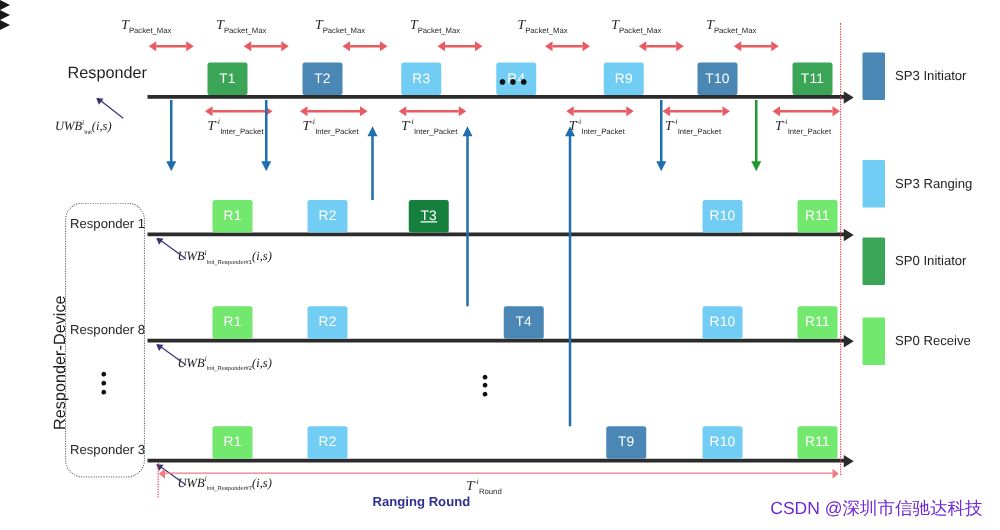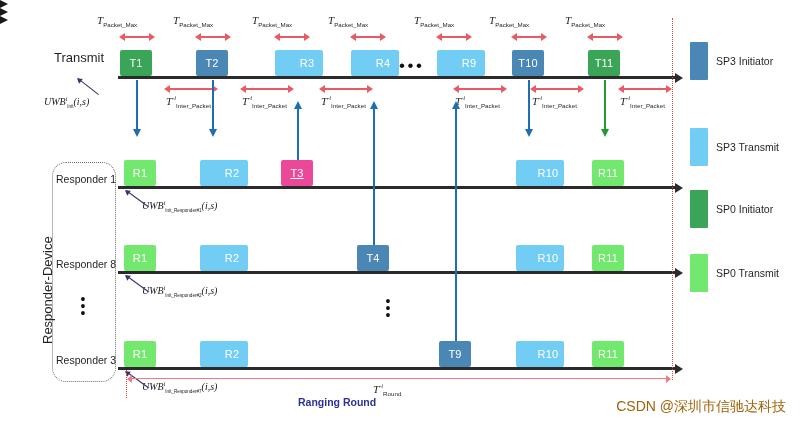--- a/index.html
+++ b/index.html
@@ -3,23 +3,23 @@
 <meta charset="utf-8">
 <style>
   html,body{margin:0;padding:0;background:#ffffff;}
   body{width:800px;height:424px;position:relative;overflow:hidden;
        font-family:"Liberation Sans",sans-serif;color:#231f20;}
   #stage{position:absolute;left:0;top:0;width:800px;height:424px;}
 
   
   .pkt{position:absolute;width:32px;height:26px;border-radius:2px;
        display:flex;align-items:center;justify-content:center;
-       color:#ffffff;font-size:11px;letter-spacing:.2px;}
+       color:#ffffff;font-size:11px;letter-spacing:.2px;margin-left:46px;}
   .sp3tx{background:#4a87b4;}
-  .sp3rx{background:#72cdf4;padding-left:16px;}
+  .sp3rx{background:#72cdf4;}
   .sp0tx{background:#3aa457;}
   .sp0rx{background:#72e86e;text-align:center;}
 
   
   .axis{position:absolute;height:3px;background:#2b2b2b;}
   .axis .head{position:absolute;right:-7px;top:-3.5px;width:0;height:0;
      border-top:5px solid transparent;border-bottom:5px solid transparent;
      border-left:8px solid #2b2b2b;}
 
   
@@ -71,21 +71,21 @@
 
   
   .lg-sw{position:absolute;width:18px;height:38px;border-radius:1px;}
   .lg-tx{position:absolute;font-size:10.5px;color:#231f20;white-space:nowrap;}
 
   .leader{position:absolute;height:1.3px;background:#3b3273;transform-origin:left center;}
   .leader:before{content:"";position:absolute;left:-1px;top:-2.2px;width:0;height:0;
      border-top:3px solid transparent;border-bottom:3px solid transparent;
      border-right:5px solid #3b3273;}
 
-  .wm{position:absolute;right:14px;bottom:8px;font-size:14px;color:#a16207;white-space:nowrap;}
+  .wm{position:absolute;right:14px;bottom:8px;font-size:14px;color:#6d28d9;white-space:nowrap;}
 </style>
 </head>
 <body>
 
 <div id="stage">
     <div class="tlabel" style="left:97px;top:14px;">T<sub>Packet_Max</sub></div>
     <div class="dbl" style="left:125px;top:36px;width:24px;"></div>
     <div class="tlabel" style="left:173px;top:14px;">T<sub>Packet_Max</sub></div>
     <div class="dbl" style="left:201px;top:36px;width:24px;"></div>
     <div class="tlabel" style="left:252px;top:14px;">T<sub>Packet_Max</sub></div>
@@ -106,40 +106,40 @@
     <div class="pkt sp3rx" style="left:275px;top:50px;background:#72cdf4;">R3</div>
     <div class="pkt sp3rx" style="left:351px;top:50px;background:#72cdf4;">R4</div>
     <div class="pkt sp3rx" style="left:437px;top:50px;background:#72cdf4;">R9</div>
     <div class="pkt sp3tx" style="left:512px;top:50px;background:#4a87b4;">T10</div>
     <div class="pkt sp0tx" style="left:588px;top:50px;background:#3aa457;">T11</div>
     <div class="axis" style="left:118px;top:186px;width:558px;">
       <div class="head"></div>
     </div>
     <div class="pkt sp0rx" style="left:124px;top:160px;background:#72e86e;">R1</div>
     <div class="pkt sp3rx" style="left:200px;top:160px;background:#72cdf4;">R2</div>
-    <div class="pkt sp3tx" style="left:281px;top:160px;background:#ec4899;text-decoration:underline;">T3</div>
+    <div class="pkt sp3tx" style="left:281px;top:160px;background:#15803d;text-decoration:underline;">T3</div>
     <div class="pkt sp3rx" style="left:516px;top:160px;background:#72cdf4;">R10</div>
     <div class="pkt sp0rx" style="left:592px;top:160px;background:#72e86e;">R11</div>
     <div class="axis" style="left:118px;top:271px;width:558px;">
       <div class="head"></div>
     </div>
     <div class="pkt sp0rx" style="left:124px;top:245px;background:#72e86e;">R1</div>
     <div class="pkt sp3rx" style="left:200px;top:245px;background:#72cdf4;">R2</div>
     <div class="pkt sp3tx" style="left:357px;top:245px;background:#4a87b4;">T4</div>
     <div class="pkt sp3rx" style="left:516px;top:245px;background:#72cdf4;">R10</div>
     <div class="pkt sp0rx" style="left:592px;top:245px;background:#72e86e;">R11</div>
     <div class="axis" style="left:118px;top:367px;width:558px;">
       <div class="head"></div>
     </div>
     <div class="pkt sp0rx" style="left:124px;top:341px;background:#72e86e;">R1</div>
     <div class="pkt sp3rx" style="left:200px;top:341px;background:#72cdf4;">R2</div>
     <div class="pkt sp3tx" style="left:439px;top:341px;background:#4a87b4;">T9</div>
     <div class="pkt sp3rx" style="left:516px;top:341px;background:#72cdf4;">R10</div>
     <div class="pkt sp0rx" style="left:592px;top:341px;background:#72e86e;">R11</div>
-    <div class="rowlabel" style="left:54px;top:50px;font-size:13px;">Transmit</div>
+    <div class="rowlabel" style="left:54px;top:50px;font-size:13px;">Responder</div>
     <div class="grpbox" style="left:52px;top:162px;width:62px;height:218px;"></div>
     <div class="vertlabel" style="left:40px;top:344px;">Responder-Device</div>
     <div class="rowlabel" style="left:56px;top:173px;font-size:10.5px;">Responder 1</div>
     <div class="rowlabel" style="left:56px;top:258px;font-size:10.5px;">Responder 8</div>
     <div class="rowlabel" style="left:56px;top:354px;font-size:10.5px;">Responder 3</div>
     <div class="ellips-v" style="left:76px;top:296px;width:14px;">•<br>•<br>•</div>
     <div class="dbl" style="left:170px;top:88px;width:42px;"></div>
     <div class="tlabel" style="left:166px;top:94px;">T<sup>-i</sup><sub>Inter_Packet</sub></div>
     <div class="dbl" style="left:246px;top:88px;width:42px;"></div>
     <div class="tlabel" style="left:242px;top:94px;">T<sup>-i</sup><sub>Inter_Packet</sub></div>
@@ -183,22 +183,22 @@
     <div class="uwb" style="left:142px;top:381px;">UWB<sup>i</sup><sub>Init_Responder#7</sub>(i,s)</div>
     <div class="leader" style="left:126px;top:371px;width:28px;transform:rotate(36deg);"></div>
     <div class="dotted-v" style="left:126px;top:370px;height:28px;"></div>
     <div class="dotted-v" style="left:672px;top:18px;height:362px;"></div>
     <div class="rr-line" style="left:132px;top:378px;width:534px;"></div>
     <div class="rr-text" style="left:298px;top:396px;">Ranging Round</div>
     <div class="tlabel" style="left:373px;top:382px;font-size:11px;">T<sup>-i</sup><sub>Round</sub></div>
     <div class="lg-sw" style="left:690px;top:42px;background:#4a87b4;"></div>
     <div class="lg-tx" style="left:716px;top:55px;">SP3 Initiator</div>
     <div class="lg-sw" style="left:690px;top:128px;background:#72cdf4;"></div>
-    <div class="lg-tx" style="left:716px;top:141px;">SP3 Transmit</div>
+    <div class="lg-tx" style="left:716px;top:141px;">SP3 Ranging</div>
     <div class="lg-sw" style="left:690px;top:190px;background:#3aa457;"></div>
     <div class="lg-tx" style="left:716px;top:203px;">SP0 Initiator</div>
     <div class="lg-sw" style="left:690px;top:254px;background:#72e86e;"></div>
-    <div class="lg-tx" style="left:716px;top:267px;">SP0 Transmit</div>
+    <div class="lg-tx" style="left:716px;top:267px;">SP0 Receive</div>
     <div style="left:676px;top:60px;width:0;height:0;border-top:4px solid transparent;border-bottom:4px solid transparent;border-left:8px solid #1a1a1a;"></div>
     <div style="left:676px;top:202px;width:0;height:0;border-top:4px solid transparent;border-bottom:4px solid transparent;border-left:8px solid #1a1a1a;"></div>
     <div style="left:676px;top:268px;width:0;height:0;border-top:4px solid transparent;border-bottom:4px solid transparent;border-left:8px solid #1a1a1a;"></div>
     <div class="wm">CSDN @深圳市信驰达科技</div>
   </div>
 
 </body></html>

